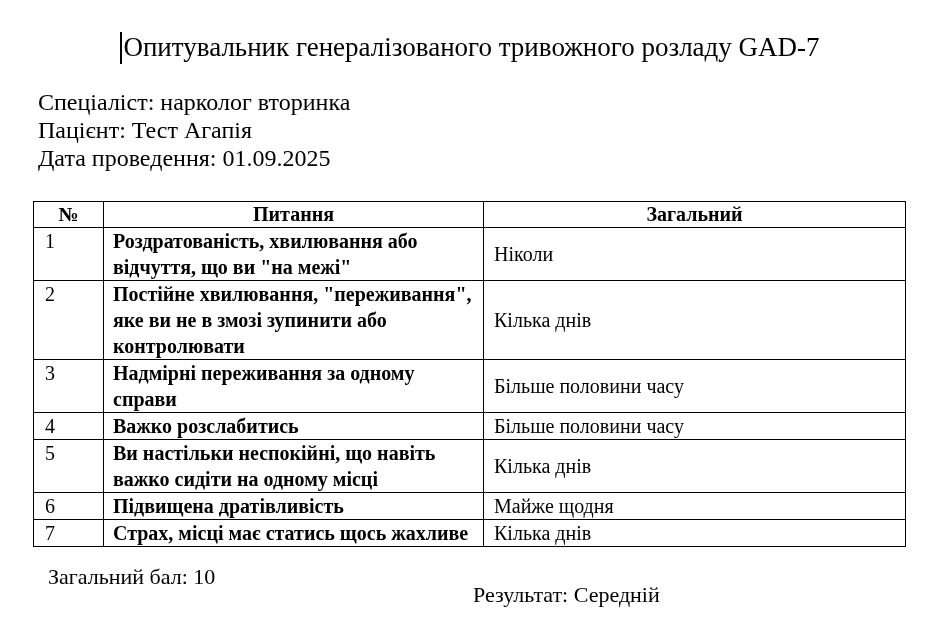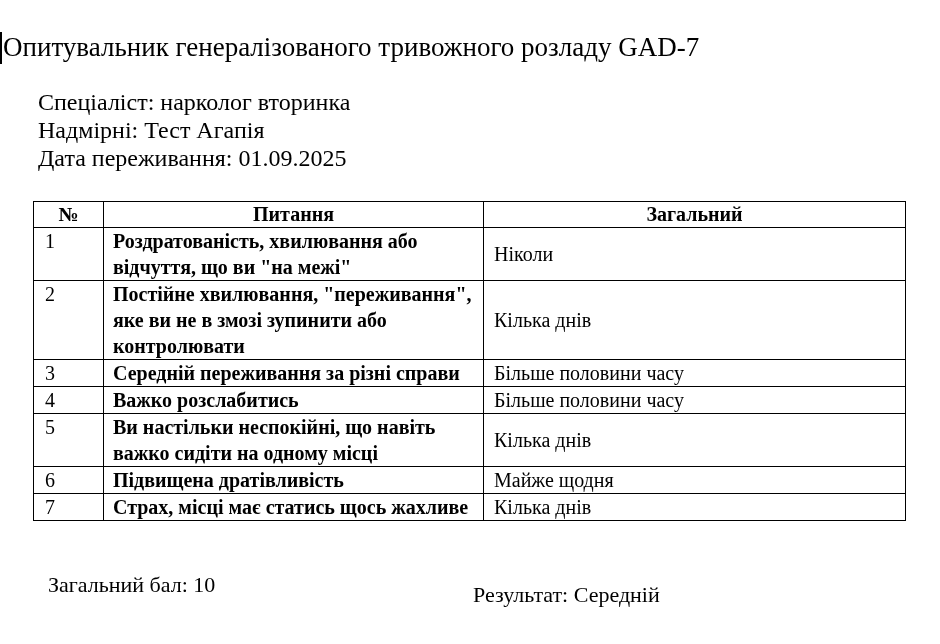--- a/index.html
+++ b/index.html
@@ -16,21 +16,21 @@
     font-family: "Liberation Serif", "DejaVu Serif", serif;
     overflow: hidden;
   }
 
   
   .doc-title {
     position: absolute;
     top: 30px;
     left: 0;
     width: 100%;
-    text-align: left;
+    text-align: center;
     font-size: 27px;
     line-height: 34px;
     white-space: nowrap;
   }
   .caret {
     display: inline-block;
     width: 0;
     height: 32px;
     border-left: 2px solid #000;
     vertical-align: middle;
@@ -90,21 +90,20 @@
     line-height: 26px;
   }
 
   
   .summary-total {
     position: absolute;
     top: 563px;
     left: 48px;
     font-size: 22px;
     line-height: 28px;
-    margin-top: 8px;
   }
   .summary-result {
     position: absolute;
     top: 581px;
     left: 473px;
     font-size: 22px;
     line-height: 28px;
   }
 </style>
 </head>
@@ -115,25 +114,25 @@
   <div class="doc-title">
     <span class="caret"></span><span>Опитувальник генералізованого тривожного розладу GAD-7</span>
   </div>
 
   <div class="info-block">
     <div>
       <span>Спеціаліст:</span>
       <span>нарколог вторинка</span>
     </div>
     <div>
-      <span>Надмірні:</span>
+      <span>Пацієнт:</span>
       <span>Тест Агапія</span>
     </div>
     <div>
-      <span>Дата переживання:</span>
+      <span>Дата проведення:</span>
       <span>01.09.2025</span>
     </div>
   </div>
 
   <div class="tbl-wrap">
     <table class="gad7">
       <colgroup>
         <col class="c-num">
         <col class="c-question">
         <col class="c-answer">
@@ -153,21 +152,21 @@
     </tr>
 
     <tr>
       <td class="num-cell">2</td>
       <td class="q-cell">Постійне хвилювання, "переживання", яке ви не в змозі зупинити або контролювати</td>
       <td class="a-cell">Кілька днів</td>
     </tr>
 
     <tr>
       <td class="num-cell">3</td>
-      <td class="q-cell">Середній переживання за різні справи</td>
+      <td class="q-cell">Надмірні переживання за одному справи</td>
       <td class="a-cell">Більше половини часу</td>
     </tr>
 
     <tr>
       <td class="num-cell">4</td>
       <td class="q-cell">Важко розслабитись</td>
       <td class="a-cell">Більше половини часу</td>
     </tr>
 
     <tr>

